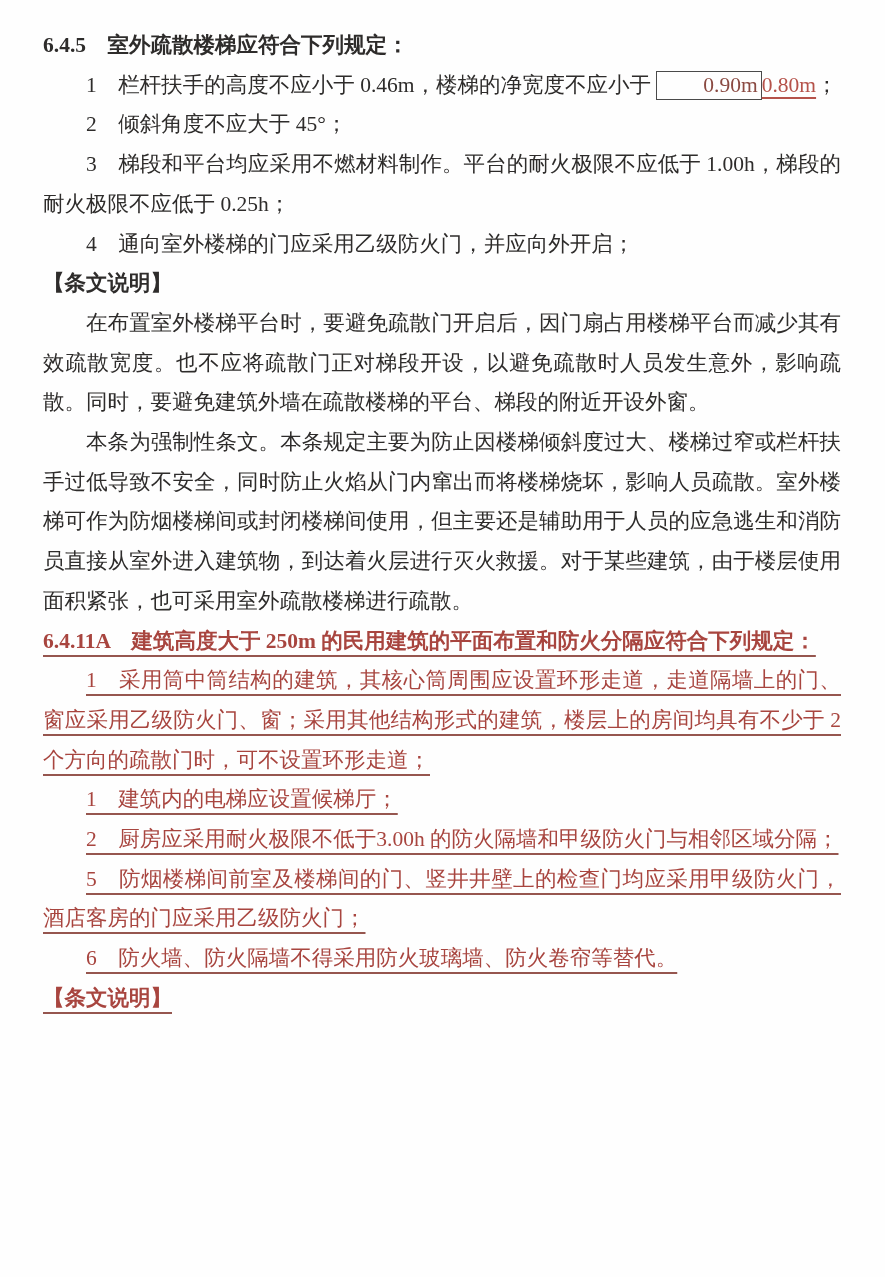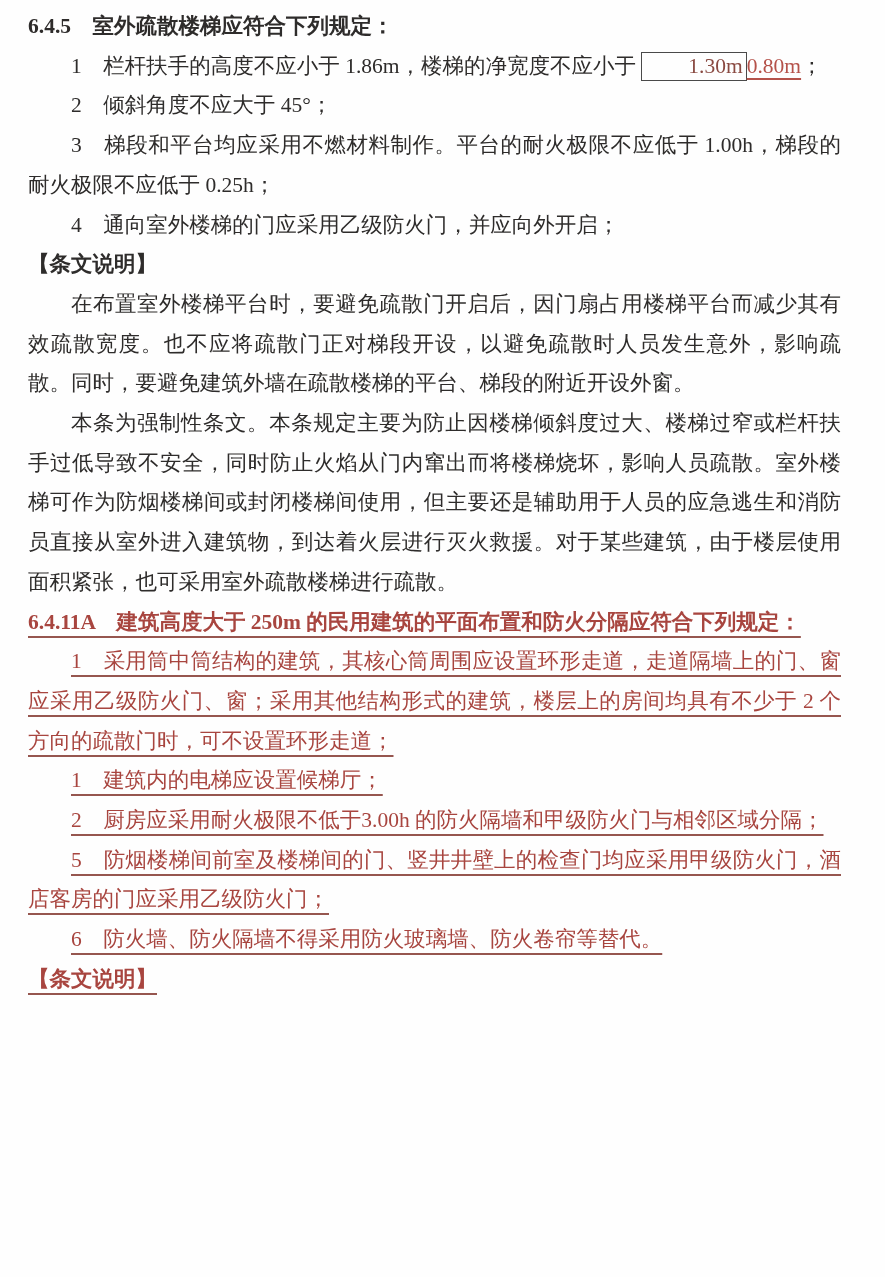--- a/index.html
+++ b/index.html
@@ -5,24 +5,25 @@
   html,body{margin:0;padding:0;background:#ffffff;}
   .page{
     position:relative;
     width:885px;height:1277px;
     background:var(--page_bg,#fefefe);
     font-family:"Liberation Serif", serif;
     color:var(--text_black,#2e2c2b);
     overflow:hidden;
   }
   .content{
-    padding:7px 44px 0 28px;
+    padding:7px 44px 0 43px;
     font-size:21.5px;
     line-height:39.7px;
     text-align:justify;
+    margin-top:19px;
   }
   .content p{margin:0;}
   .para-indent{text-indent:2em;}
   .heading-black{font-weight:700;text-indent:0;}
   .label-black{font-weight:700;text-indent:0;}
   .red{color:var(--red_text,#a8453f);}
   .red-u{
     text-decoration:underline;
     text-decoration-thickness:2px;
     text-underline-offset:7px;
@@ -62,21 +63,21 @@
   .wm-diamond{margin-right:3px;}
 </style>
 </head>
 <body>
 
 <div class="page">
   <div class="content">
 
     <p class="heading-black">6.4.5　室外疏散楼梯应符合下列规定：</p>
 
-    <p class="para-indent"><span>1　栏杆扶手的高度不应小于 1.86m，楼梯的净宽度不应小于 </span><span class="boxed-val">1.30m</span><span class="ins-val">0.80m</span><span>；</span></p>
+    <p class="para-indent"><span>1　栏杆扶手的高度不应小于 0.46m，楼梯的净宽度不应小于 </span><span class="boxed-val">0.90m</span><span class="ins-val">0.80m</span><span>；</span></p>
 
     <p class="para-indent">2　倾斜角度不应大于 45°；</p>
     <p class="para-indent">3　梯段和平台均应采用不燃材料制作。平台的耐火极限不应低于 1.00h，梯段的耐火极限不应低于 0.25h；</p>
     <p class="para-indent">4　通向室外楼梯的门应采用乙级防火门，并应向外开启；</p>
 
     <p class="label-black">【条文说明】</p>
     <p class="para-indent">在布置室外楼梯平台时，要避免疏散门开启后，因门扇占用楼梯平台而减少其有效疏散宽度。也不应将疏散门正对梯段开设，以避免疏散时人员发生意外，影响疏散。同时，要避免建筑外墙在疏散楼梯的平台、梯段的附近开设外窗。</p>
     <p class="para-indent">本条为强制性条文。本条规定主要为防止因楼梯倾斜度过大、楼梯过窄或栏杆扶手过低导致不安全，同时防止火焰从门内窜出而将楼梯烧坏，影响人员疏散。室外楼梯可作为防烟楼梯间或封闭楼梯间使用，但主要还是辅助用于人员的应急逃生和消防员直接从室外进入建筑物，到达着火层进行灭火救援。对于某些建筑，由于楼层使用面积紧张，也可采用室外疏散楼梯进行疏散。</p>
 
     <p class="heading-red red red-u">6.4.11A　建筑高度大于 250m 的民用建筑的平面布置和防火分隔应符合下列规定：</p>

